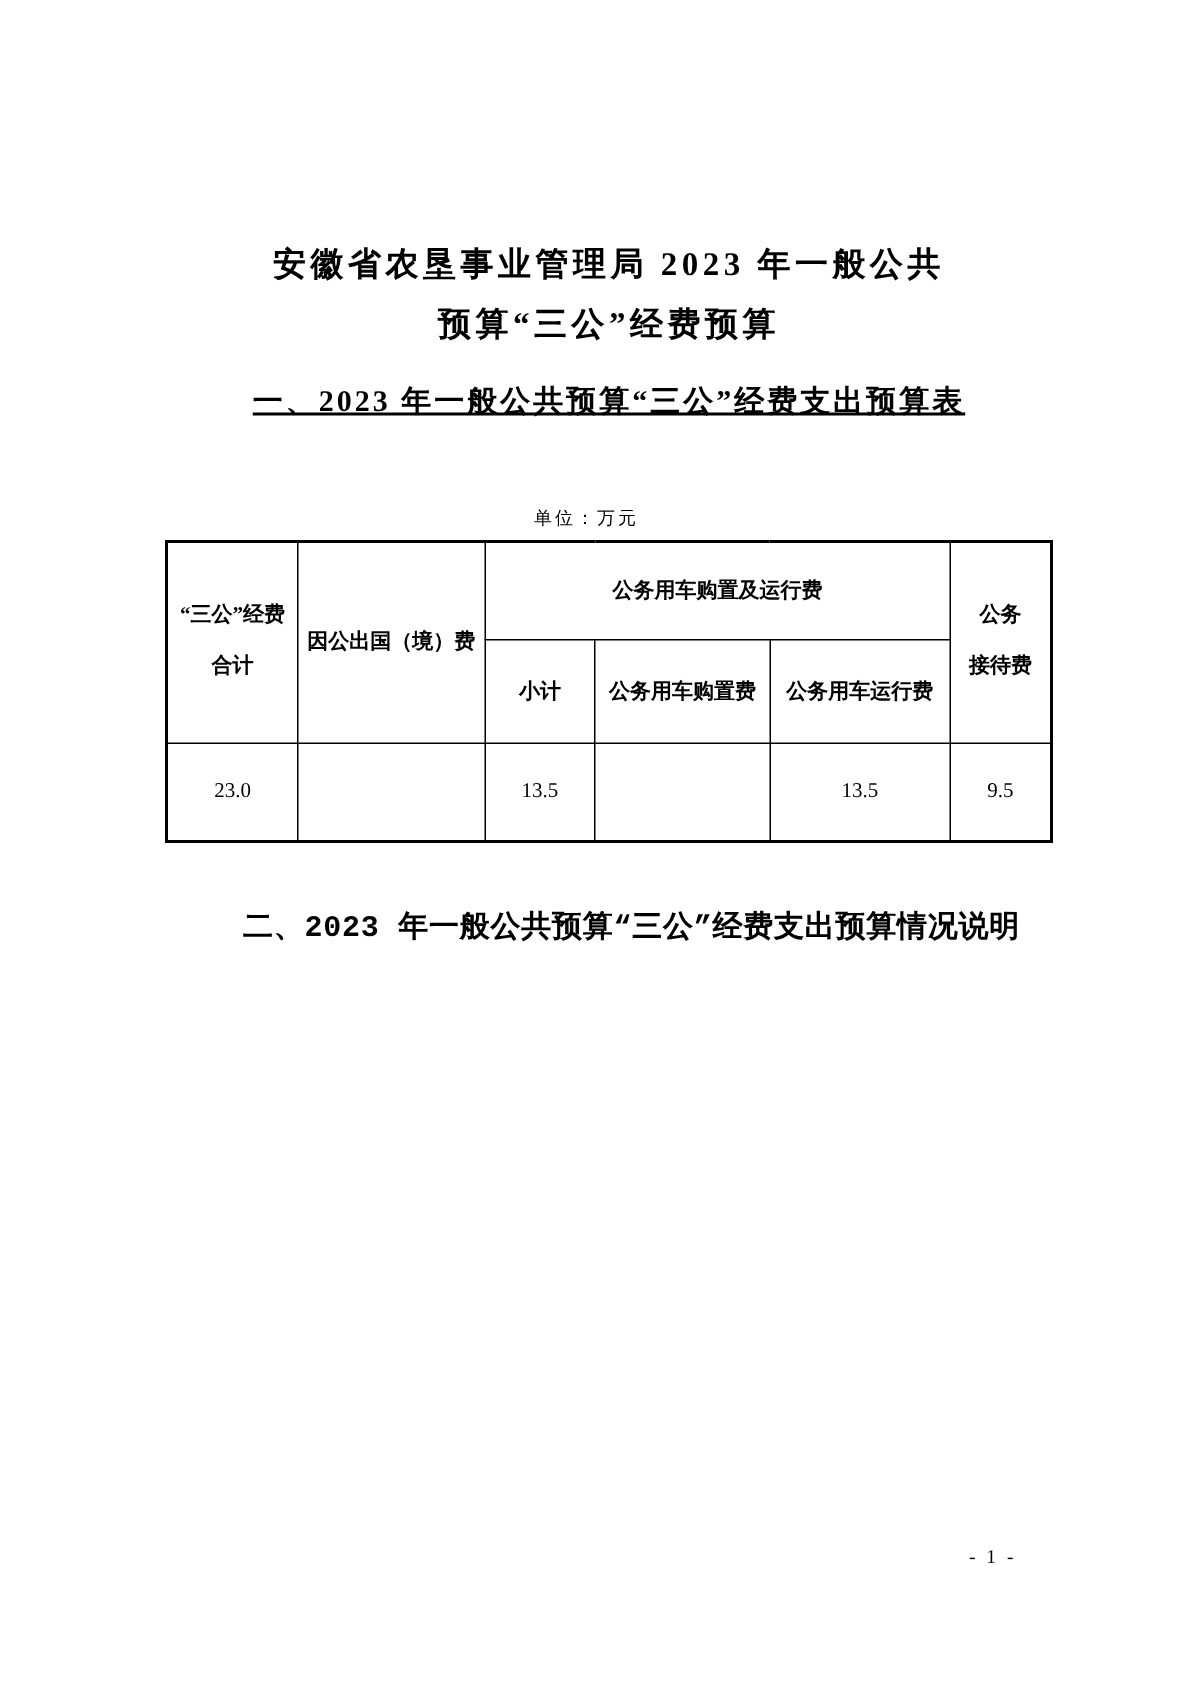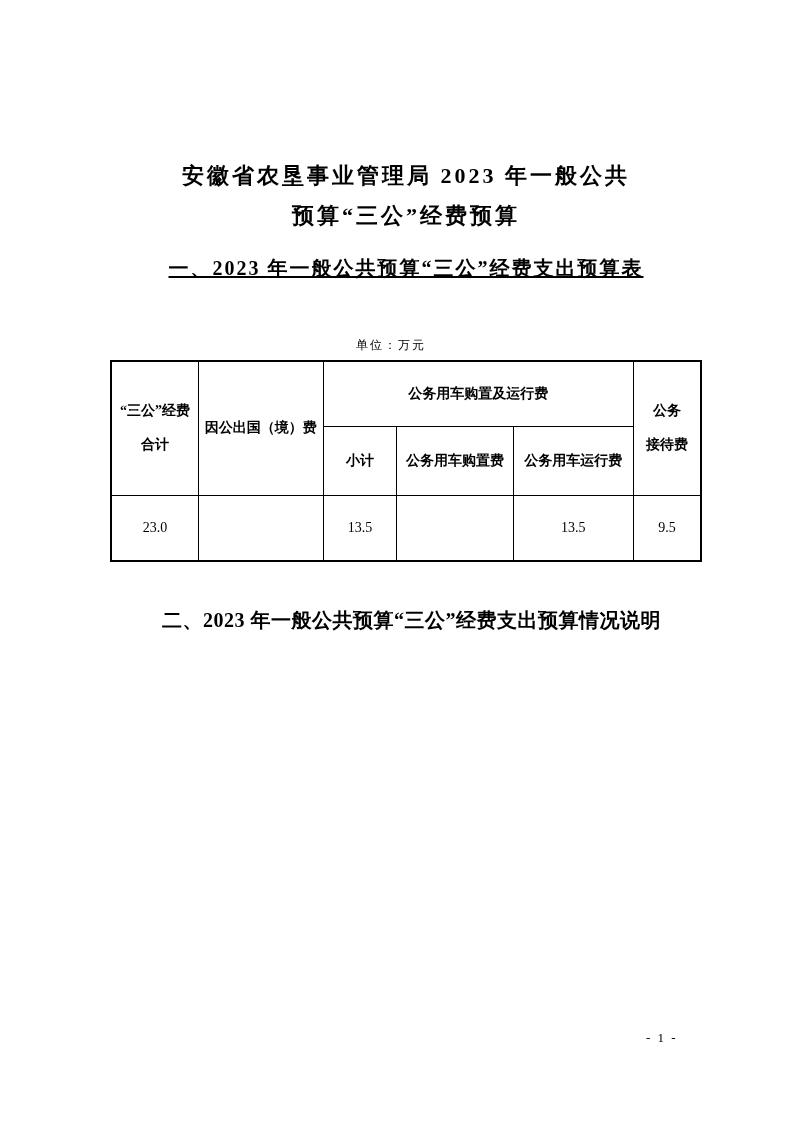--- a/index.html
+++ b/index.html
@@ -81,20 +81,21 @@
     margin-top: 38px;
     font-size: 21px;
     line-height: 40px;
     text-align: justify;
     text-align-last: left;
     letter-spacing: 0.5px;
   }
   .section2 p {
     margin: 0;
     text-indent: 52px;
+    font-family: Liberation Mono, monospace;
   }
   .section2-heading {
     font-weight: bold;
     font-size: 20px;
   }
   .lead-bold { font-weight: bold; }
   .page-number {
     position: absolute;
     top: 1030px;
     left: 646px;

